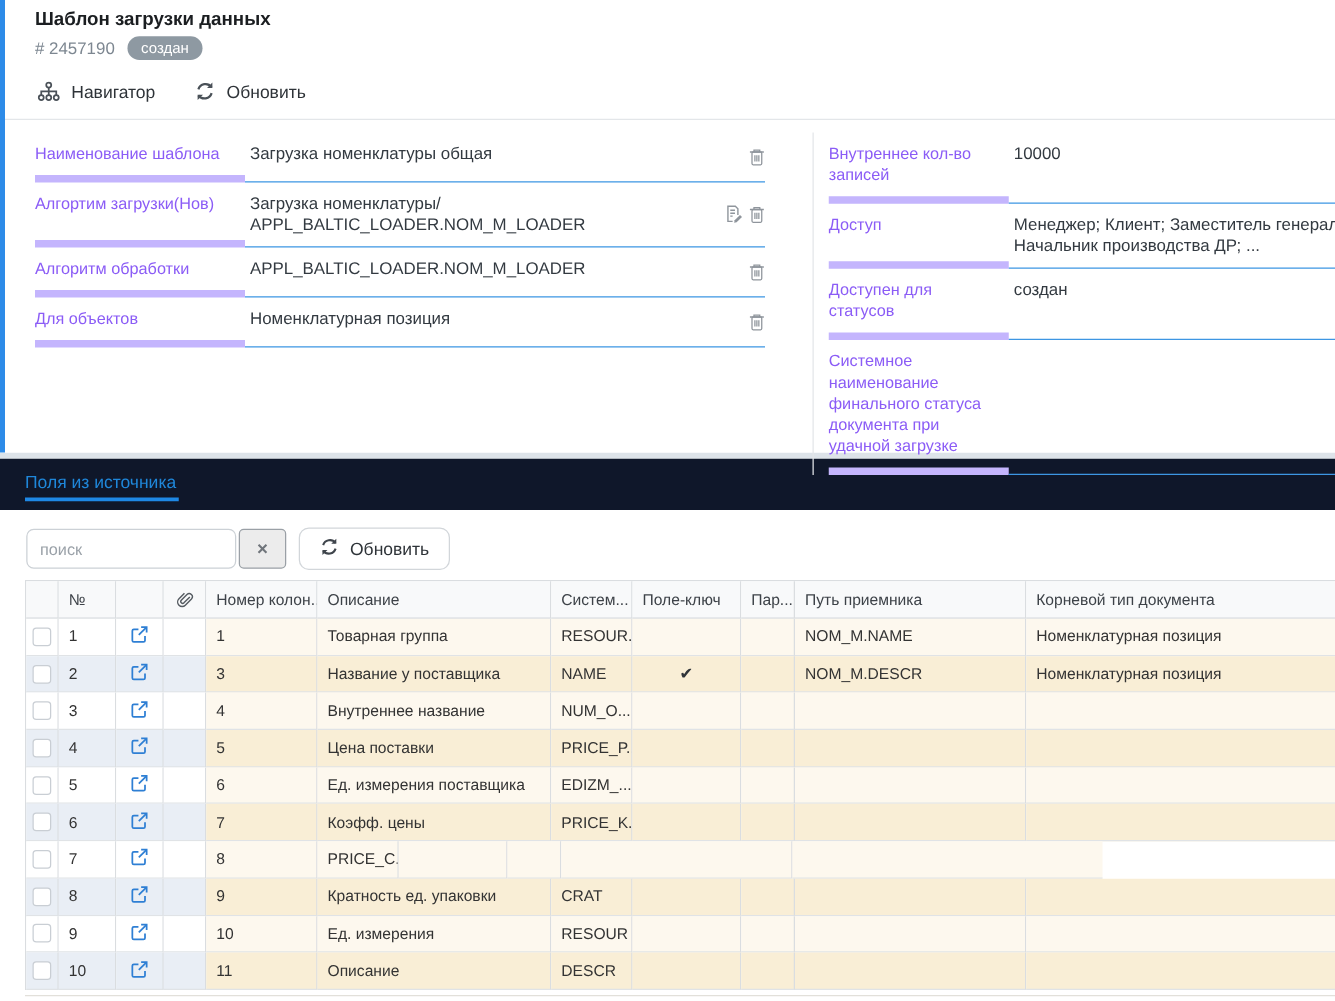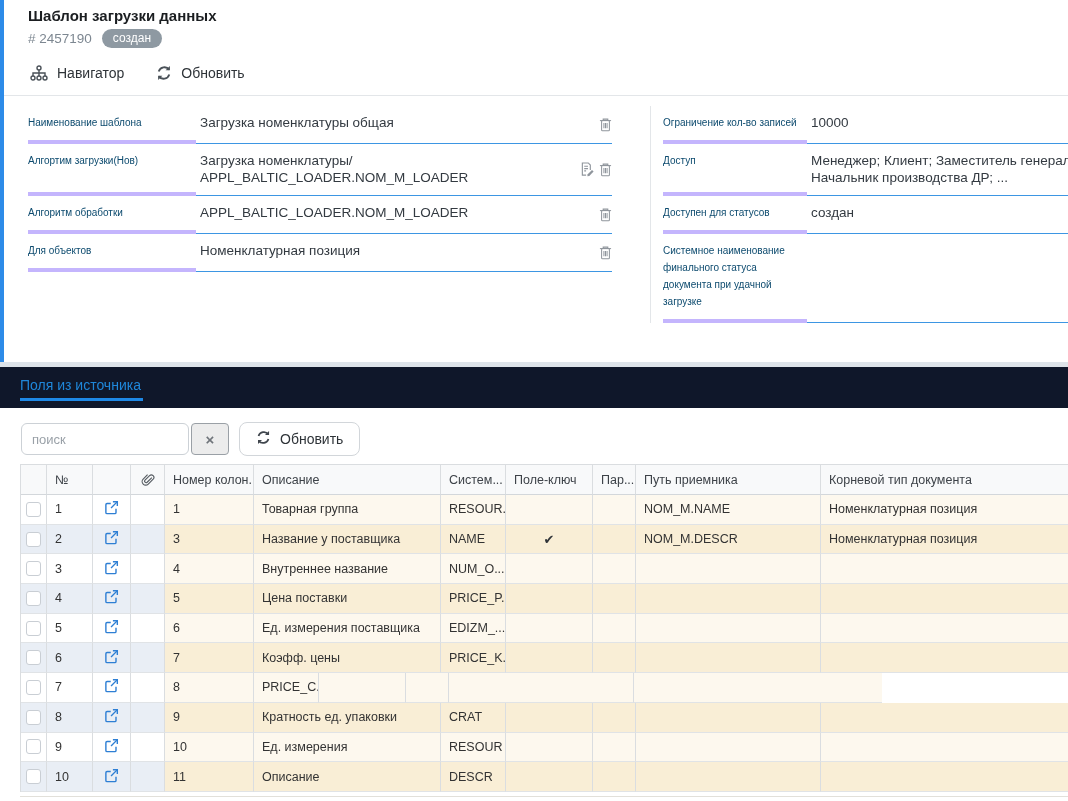--- a/index.html
+++ b/index.html
@@ -24,22 +24,22 @@
 
   .header-divider { border-top:1px solid #e3e6e9; }
 
   
   .form-area { display:flex; align-items:flex-start; padding-top:10px; }
   .form-col { }
   .form-col.left  { width:650px; padding-left:28px; }
   .form-col.right { flex:1; border-left:1px solid #e3e6e9; padding-left:12px; min-width:0; }
 
   .frow { display:flex; align-items:stretch; }
-  .flabel { color:#0c4a6e; font-size:10px; line-height:17px; padding:8px 6px 9px 0;
-    border-bottom:4px solid #c4b5fd; }
+  .flabel { color:#8b5cf6; font-size:13px; line-height:17px; padding:8px 6px 9px 0;
+    border-bottom:6px solid #c4b5fd; }
   .fvalue { border-bottom:1px solid #3d96e3; display:flex; align-items:stretch;
     padding:8px 0 9px 4px; font-size:13.5px; line-height:17px; color:#333a41; min-width:0; }
   .left  .flabel { width:168px; flex:none; }
   .left  .fvalue { width:416px; flex:none;justify-content:center; }
   .right .flabel { width:144px; flex:none; }
   .right .fvalue { flex:1; }
   .ftext { flex:1; min-width:0; }
   .vline { display:block; white-space:nowrap; overflow:hidden; }
   .ficons { display:flex; gap:4px; align-items:center; align-self:center; color:#8f959c; padding-left:4px; }
   .ficons svg { display:block; cursor:pointer; }
@@ -238,21 +238,21 @@
               </span>
           </div>
         </div>
       </div>
 
     </div>
 
     <div class="form-col right">
 
       <div class="frow">
-        <div class="flabel">Ограничение кол-во записей</div>
+        <div class="flabel">Внутреннее кол-во записей</div>
         <div class="fvalue">
           <div class="ftext">
               <span class="vline">10000</span>
               <span class="vline"></span>
             </div>
         </div>
       </div>
 
       <div class="frow">
         <div class="flabel">Доступ</div>

